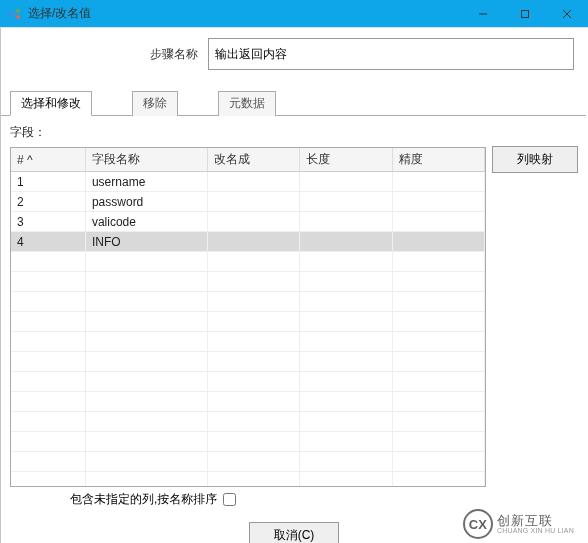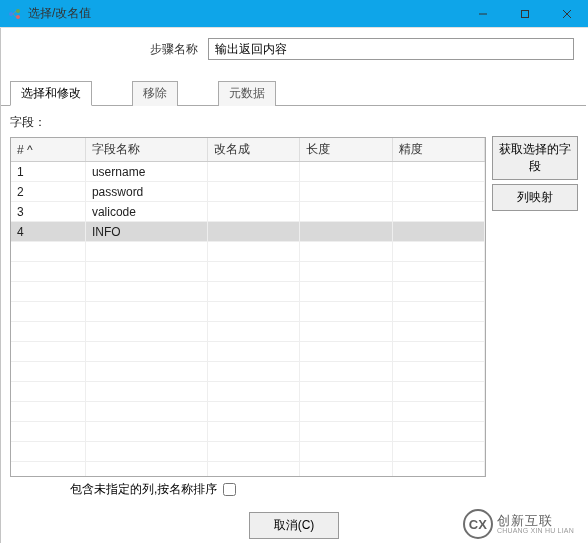--- a/index.html
+++ b/index.html
@@ -6,21 +6,21 @@
     body { font-family: "Microsoft YaHei", "SimSun", sans-serif; font-size: 12px; background: #fff; width: 588px; height: 543px; overflow: hidden; position: relative; }
 
     .titlebar { height: 28px; display: flex; align-items: center; padding-left: 8px; background: #0ea5e9; border-bottom: 1px solid #e0e0e0; }
     .titlebar-icon { width: 14px; height: 14px; margin-right: 6px; display: inline-flex; align-items: center; justify-content: center; }
     .titlebar-title { flex: 1; font-size: 12px; color: #333; }
     .winbtns { display: flex; }
     .winbtn { width: 42px; height: 28px; display: flex; align-items: center; justify-content: center; color: #333; cursor: pointer; }
 
     .form-row { display: flex; align-items: center; padding: 10px 14px 8px 14px; }
     .form-label { width: 194px; text-align: right; padding-right: 10px; color: #333; }
-    .form-input { flex: 1; border: 1px solid #999; padding: 3px 6px; font-size: 12px; height: 22px; }
+    .form-input { flex: 1; border: 1px solid #999; padding: 3px 6px; font-size: 12px; height: 32px; }
 
     .tabs { display: flex; border-bottom: 1px solid #aaa; margin: 12px 2px 0 0; position: relative; padding-left: 10px; gap: 40px; }
     .tab { padding: 3px 10px; border: 1px solid #aaa; border-bottom: none; background: #f5f5f5; margin-right: 0; cursor: pointer; position: relative; top: 1px; font-size: 12px; color: #555; }
     .tab.active { background: #fff; border-bottom: 1px solid #fff; color: #000; z-index: 2; }
 
     .content { padding: 8px 10px 4px 10px; display: flex; gap: 6px; height: 398px; }
     .left-col { flex: 1; display: flex; flex-direction: column; }
     .right-col { width: 86px; display: flex; flex-direction: column; gap: 4px; padding-top: 22px; }
 
     .section-label { margin-bottom: 6px; color: #222; }
@@ -229,21 +229,20 @@
             </tr>
           </tbody>
       </table>
     </div>
     <div class="check-row">
       <span>包含未指定的列,按名称排序</span>
       <input type="checkbox" style="">
     </div>
   </div>
   <div class="right-col">
-    <div class="side-btn">获取选择的字段</div>
     <div class="side-btn">列映射</div>
   </div>
 </div>
 
 <div class="footer">
   <button class="footer-btn">取消(C)</button>
 </div>
 
 <div class="watermark">
   <div class="wm-logo">CX</div>

